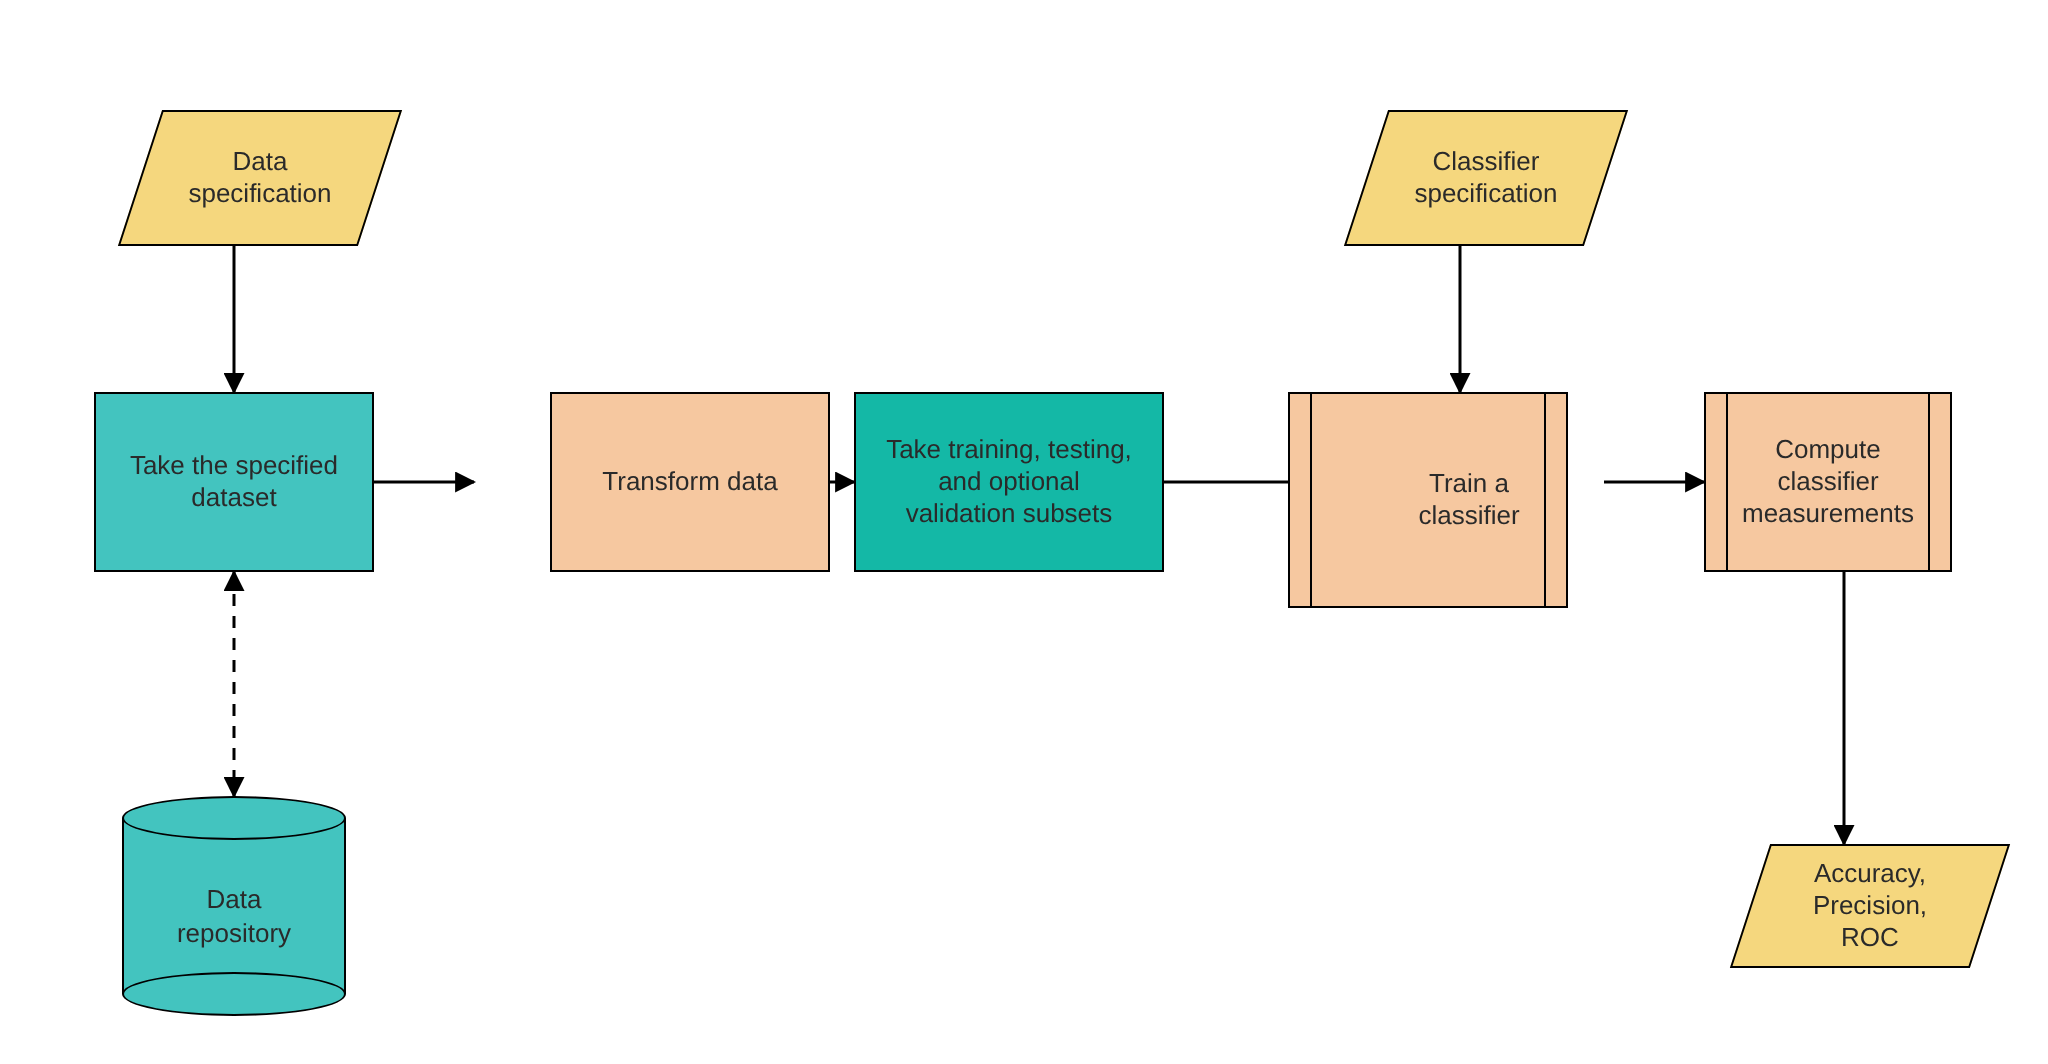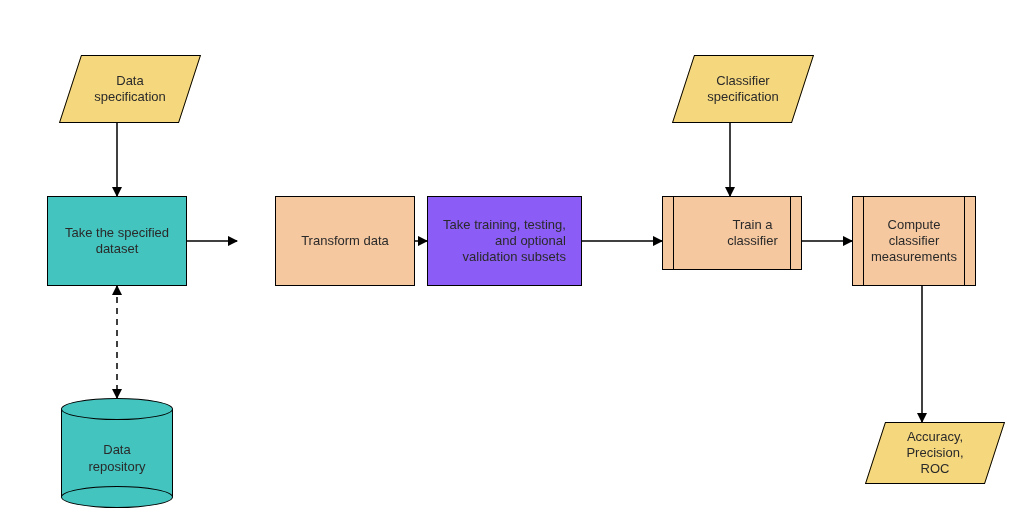--- a/index.html
+++ b/index.html
@@ -26,21 +26,21 @@
     justify-content: center;
     text-align: center;
     line-height: 1.25;
     padding: 6px;
   }
   .rect {
     border: 1px solid #000;
   }
   .teal { background: #43c4bf; }
   .peach { background: #f6c8a0; }
-  .blue { background: #8b5cf6; text-align: right; }
+  .blue { background: #14b8a6; }
   .label { white-space: pre-line; }
 
   
   .para-wrap {
     position: absolute;
   }
   .para {
     width: 100%;
     height: 100%;
     transform: skewX(-18deg);
@@ -155,21 +155,21 @@
   <div class="node rect peach" style="left:237px; top:196px; width:140px; height:90px;margin-left:38px;">
     <span class="label">Transform data</span>
   </div>
 
   <div class="node rect blue" style="left:427px; top:196px; width:155px; height:90px;">
     <span class="label">Take training, testing,
 and optional
 validation subsets</span>
   </div>
 
-  <div class="node rect peach" style="left:662px; top:196px; width:140px; height:74px;padding-left:47px;">
+  <div class="node rect peach" style="left:644px; top:196px; width:140px; height:108px;padding-left:47px;">
     <div class="proc-inner" style="left:10px;"></div>
     <div class="proc-inner" style="right:10px;"></div>
     <span class="label">Train a classifier</span>
   </div>
 
   <div class="node rect peach" style="left:852px; top:196px; width:124px; height:90px;">
     <div class="proc-inner" style="left:10px;"></div>
     <div class="proc-inner" style="right:10px;"></div>
     <span class="label">Compute
 classifier

